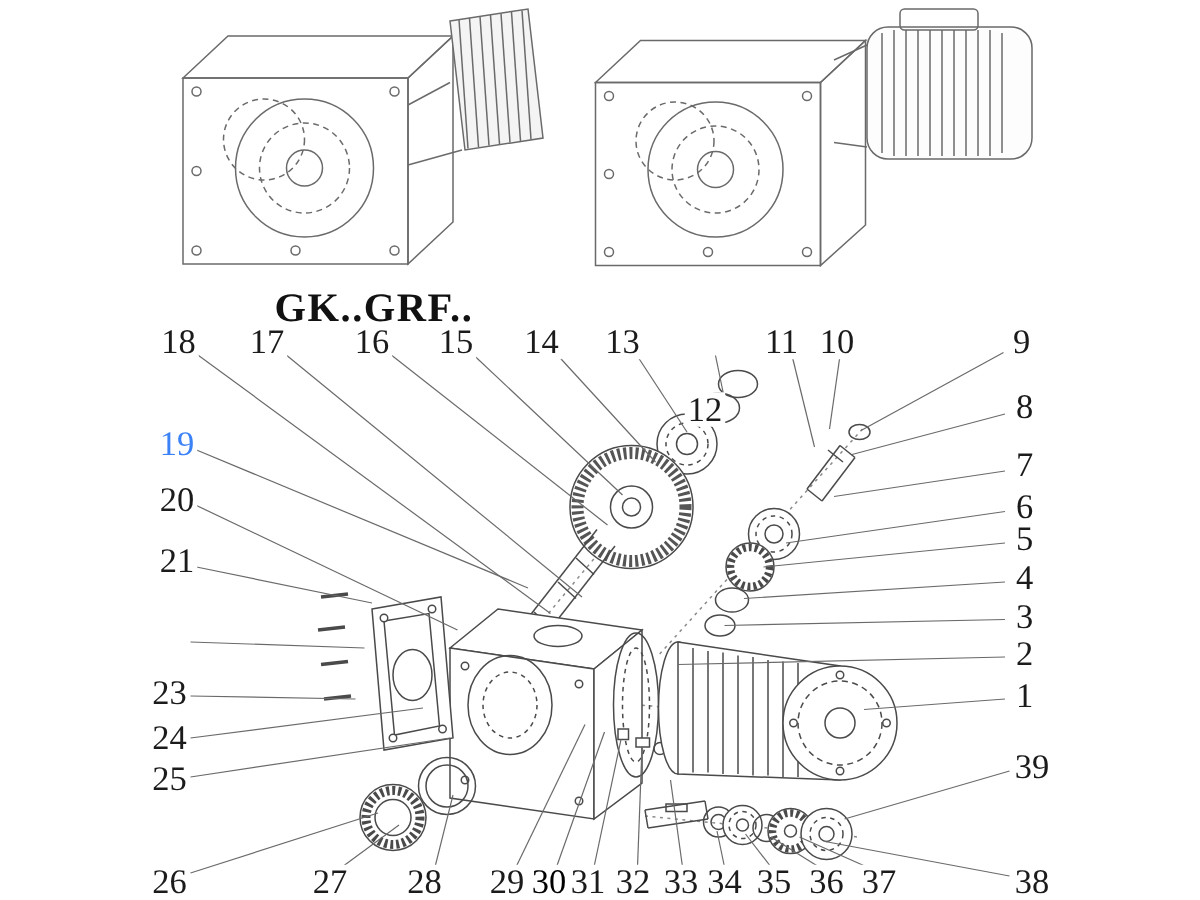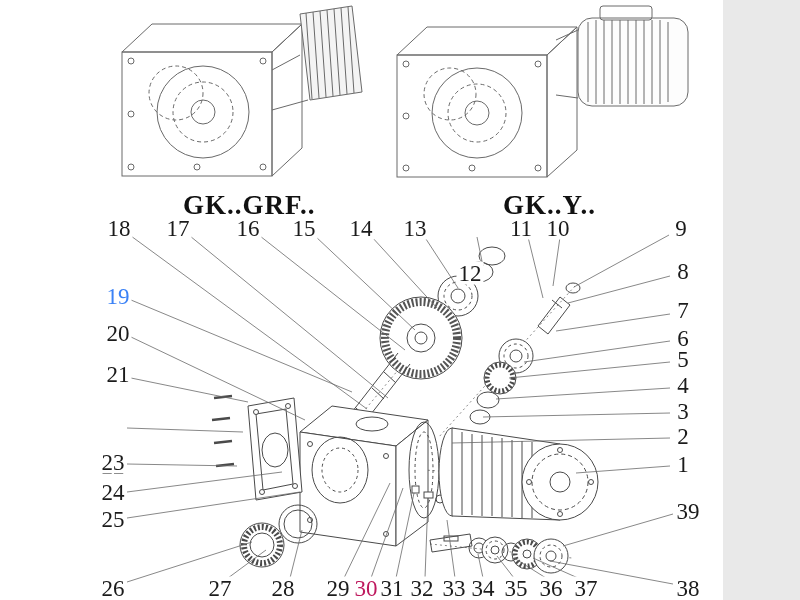--- a/index.html
+++ b/index.html
@@ -1,16 +1,16 @@
 <!DOCTYPE html>
 <html><head>
 <meta charset="utf-8">
 <style>
   html,body{margin:0;padding:0;background:#e9e9e9;}
-  .stage{position:relative;width:723px;height:600px;background:#ffffff;overflow:hidden;
+  .stage{position:relative;width:800px;height:600px;background:#ffffff;overflow:hidden;
          font-family:"Liberation Serif", serif;}
   svg{position:absolute;left:0;top:0;}
   .title{position:absolute;font-weight:bold;font-size:27px;letter-spacing:1px;color:#111;
          font-family:"Liberation Serif", serif;}
   #title-left{left:183px;top:190px;}
   #title-right{left:503px;top:190px;}
   .callout{position:absolute;transform:translate(-50%,-50%);font-size:23px;color:#1b1b1b;
            font-family:Liberation Serif, serif;font-weight:500;background:#fff;padding:0 2px;line-height:1;}
 </style>
 </head>
@@ -247,21 +247,20 @@
         <line x1="425" y1="578" x2="428" y2="498"></line>
         <line x1="455" y1="578" x2="447" y2="520"></line>
         <line x1="483" y1="578" x2="478" y2="554"></line>
         <line x1="514" y1="578" x2="497" y2="556"></line>
         <line x1="546" y1="578" x2="514" y2="558"></line>
         <line x1="578" y1="578" x2="533" y2="558"></line>
       </g>
 </svg>
 
 <div class="title" id="title-left">GK..GRF..</div>
-<div class="title" id="title-right">GK..Y..</div>
 
 <div id="callouts">
       <span class="callout" style="left: 119px; top: 228px; color: rgb(27, 27, 27);">18</span>
       <span class="callout" style="left: 178px; top: 228px; color: rgb(27, 27, 27);">17</span>
       <span class="callout" style="left: 248px; top: 228px; color: rgb(27, 27, 27);">16</span>
       <span class="callout" style="left: 304px; top: 228px; color: rgb(27, 27, 27);">15</span>
       <span class="callout" style="left: 361px; top: 228px; color: rgb(27, 27, 27);">14</span>
       <span class="callout" style="left: 415px; top: 228px; color: rgb(27, 27, 27);">13</span>
       <span class="callout" style="left: 470px; top: 228px; color: rgb(27, 27, 27); margin-top: 45px;">12</span>
       <span class="callout" style="left: 521px; top: 228px; color: rgb(27, 27, 27);">11</span>
@@ -281,21 +280,21 @@
       <span class="callout" style="left: 118px; top: 333px; color: rgb(27, 27, 27);">20</span>
       <span class="callout" style="left: 118px; top: 374px; color: rgb(27, 27, 27);">21</span>
       <span class="callout" style="left: 113px; top: 426px; color: rgb(27, 27, 27); margin-top: 40px;">22</span>
       <span class="callout" style="left: 113px; top: 462px; color: rgb(27, 27, 27);">23</span>
       <span class="callout" style="left: 113px; top: 492px; color: rgb(27, 27, 27);">24</span>
       <span class="callout" style="left: 113px; top: 519px; color: rgb(27, 27, 27);">25</span>
       <span class="callout" style="left: 113px; top: 588px; color: rgb(27, 27, 27);">26</span>
       <span class="callout" style="left: 220px; top: 588px; color: rgb(27, 27, 27);">27</span>
       <span class="callout" style="left: 283px; top: 588px; color: rgb(27, 27, 27);">28</span>
       <span class="callout" style="left: 338px; top: 588px; color: rgb(27, 27, 27);">29</span>
-      <span class="callout" style="left: 366px; top: 588px; color: #be185d;">30</span>
+      <span class="callout" style="left: 366px; top: 588px; color: #000000;">30</span>
       <span class="callout" style="left: 392px; top: 588px; color: rgb(27, 27, 27);">31</span>
       <span class="callout" style="left: 422px; top: 588px; color: rgb(27, 27, 27);">32</span>
       <span class="callout" style="left: 454px; top: 588px; color: rgb(27, 27, 27);">33</span>
       <span class="callout" style="left: 483px; top: 588px; color: rgb(27, 27, 27);">34</span>
       <span class="callout" style="left: 516px; top: 588px; color: rgb(27, 27, 27);">35</span>
       <span class="callout" style="left: 551px; top: 588px; color: rgb(27, 27, 27);">36</span>
       <span class="callout" style="left: 586px; top: 588px; color: rgb(27, 27, 27);">37</span>
     </div>
 
 </div>

